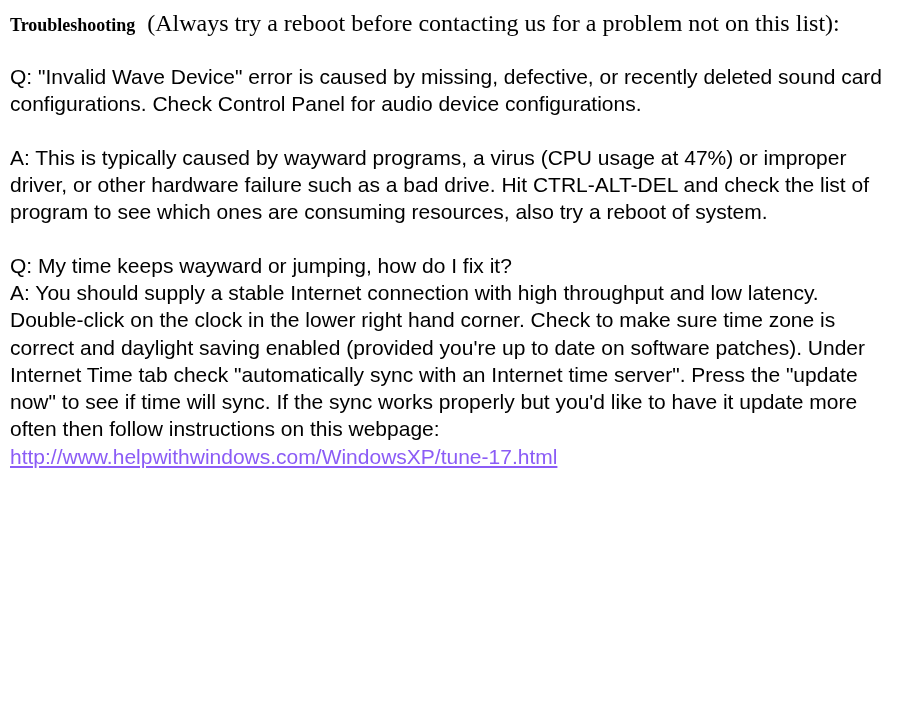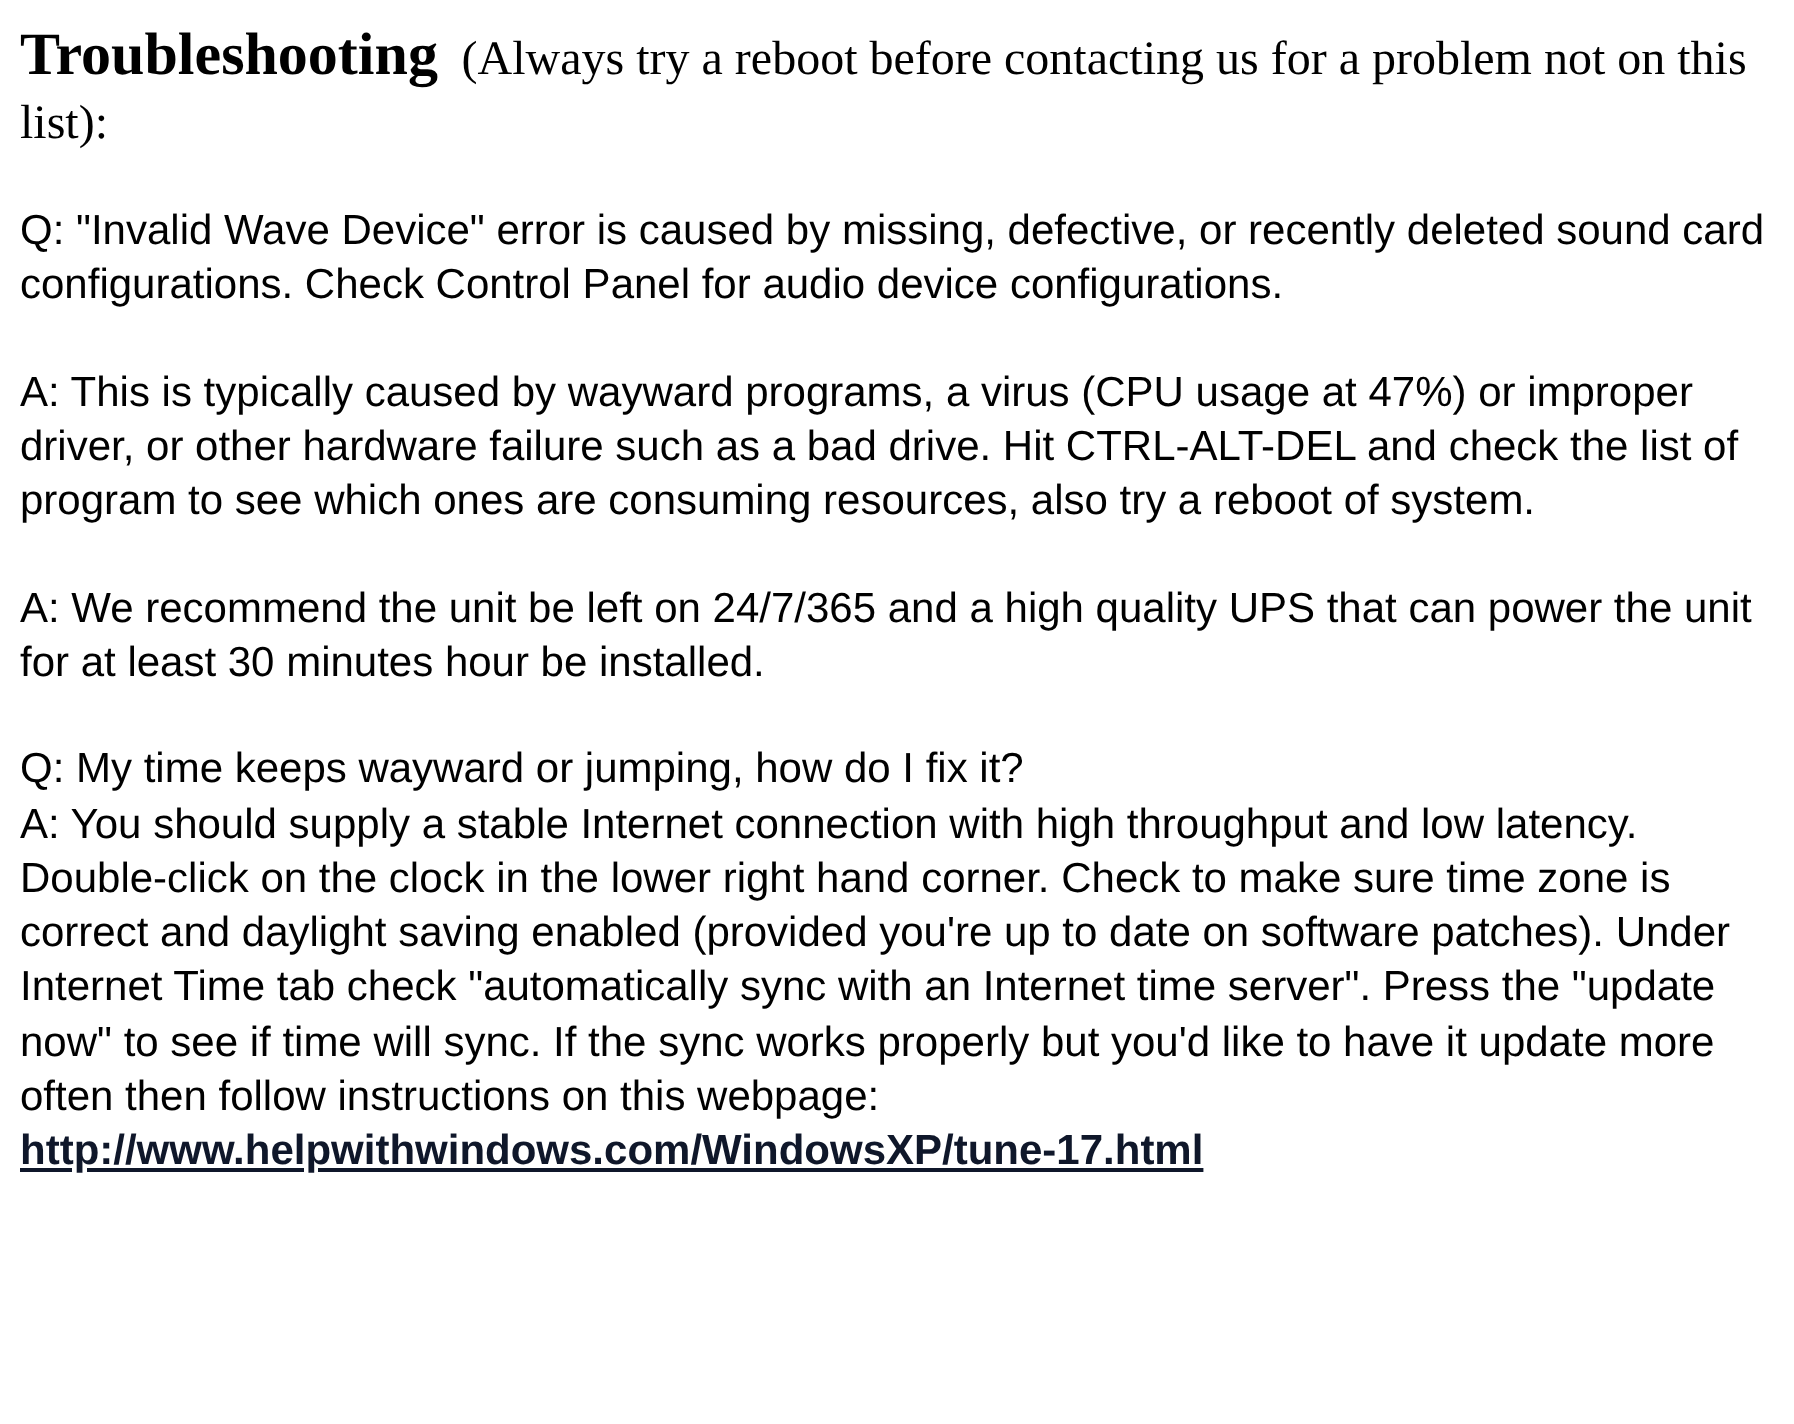--- a/index.html
+++ b/index.html
@@ -15,57 +15,55 @@
       background: #fff;
       padding: 8px 10px;
       width: 897px;
     }
     .header {
       margin-bottom: 24px;
     }
     .title {
       font-family: "Times New Roman", Times, serif;
       font-weight: bold;
-      font-size: 30px;
+      font-size: 18px;
       display: inline;
     }
     .subtitle {
       font-family: "Times New Roman", Times, serif;
       font-size: 24px;
       display: inline;
       margin-left: 6px;
     }
     .qa-block {
       margin-bottom: 26px;
     }
     .qa-line {
       display: block;
     }
     a.link {
-      color: #0f172a;
+      color: #8b5cf6;
       text-decoration: underline;
-      font-weight: bold;
     }
   </style>
 </head>
 <body>
 
 <div class="header">
   <span class="title">Troubleshooting</span>
   <span class="subtitle">(Always try a reboot before contacting us for a problem not on this list):</span>
 </div>
 
 <div class="qa-block">
   <span class="qa-line">Q: "Invalid Wave Device" error is caused by missing, defective, or recently deleted sound card configurations.  Check Control Panel for audio device configurations.</span>
 </div>
 
 <div class="qa-block">
   <span class="qa-line">A: This is typically caused by wayward programs, a virus (CPU usage at 47%) or improper driver, or other hardware failure such as a bad drive.  Hit CTRL-ALT-DEL and check the list of program to see which ones are consuming resources, also try a reboot of system.</span>
 </div>
 
 <div class="qa-block">
-  <span class="qa-line">A: We recommend the unit be left on 24/7/365 and a high quality UPS that can power the unit for at least 30 minutes hour be installed.</span>
 </div>
 
 <div class="qa-block">
   <span class="qa-line">Q: My time keeps wayward or jumping, how do I fix it?</span>
   <span class="qa-line"><span>A: You should supply a stable Internet connection with high throughput and low latency.  Double-click on the clock in the lower right hand corner.  Check to make sure time zone is correct and daylight saving enabled (provided you're up to date on software patches).  Under Internet Time tab check "automatically sync with an Internet time server".  Press the "update now" to see if time will sync.  If the sync works properly but you'd like to have it update more often then follow instructions on this webpage: </span><a class="link">http://www.helpwithwindows.com/WindowsXP/tune-17.html</a></span>
 </div>
 
 </body></html>

